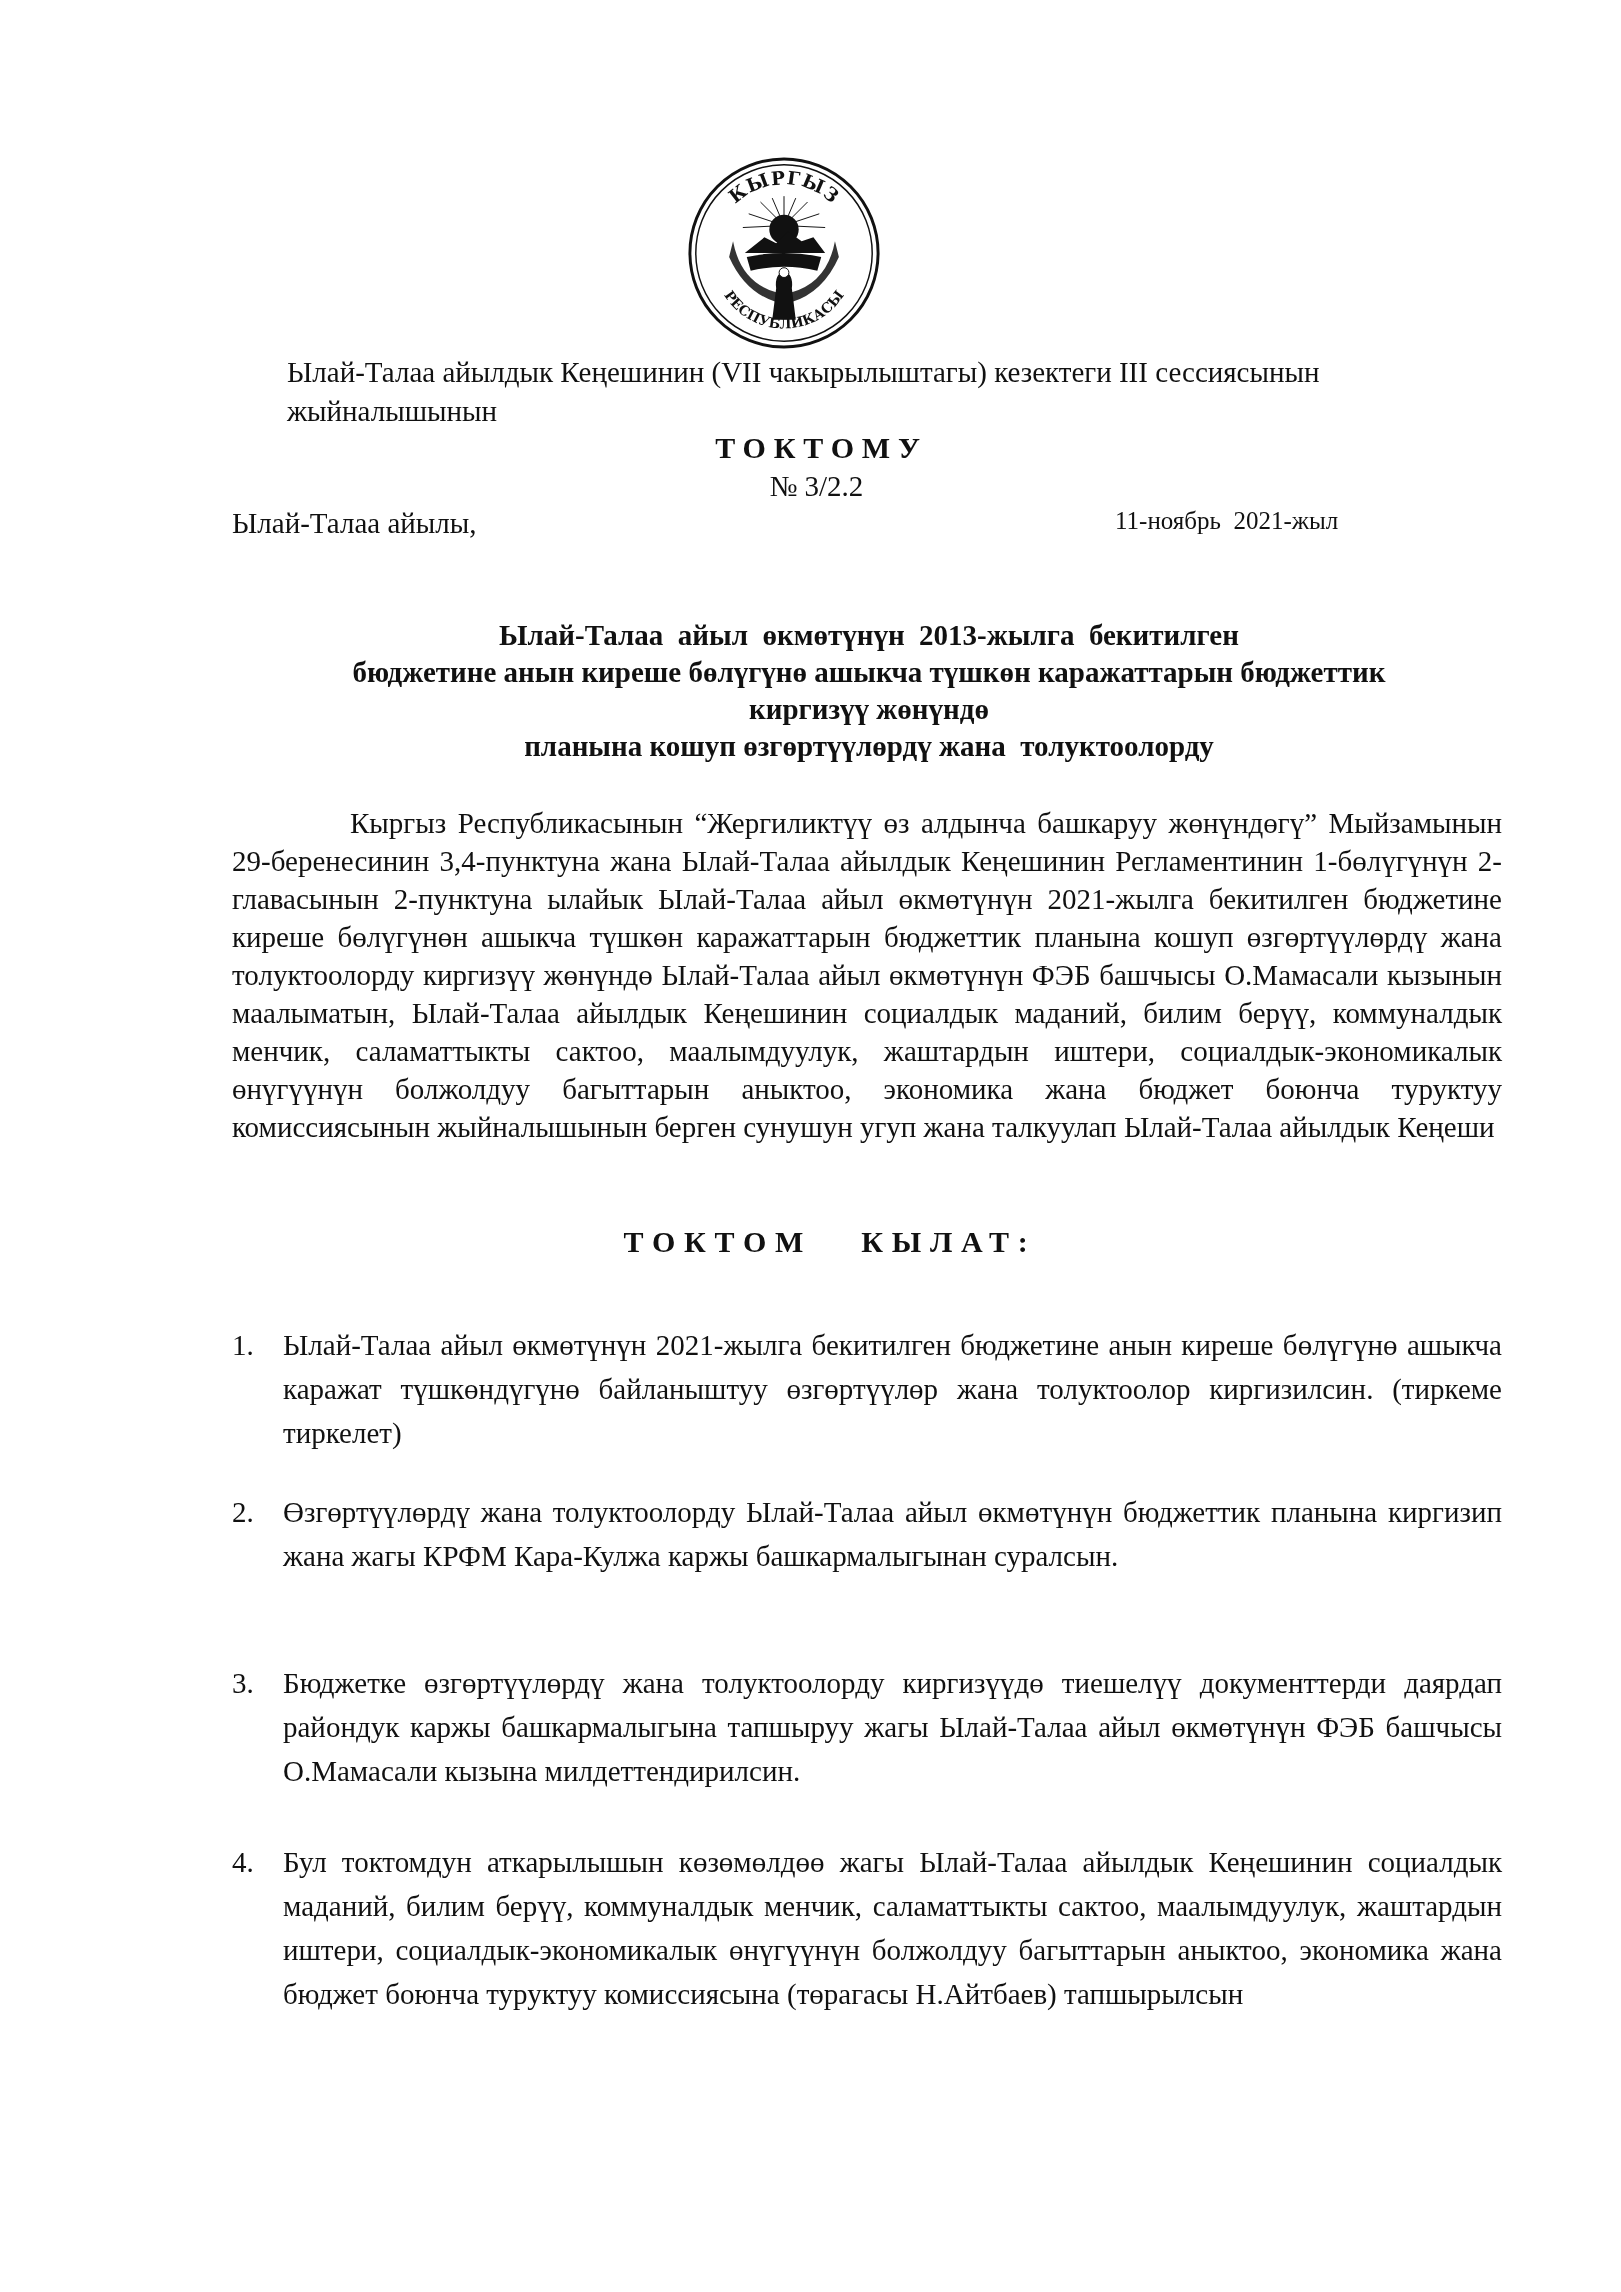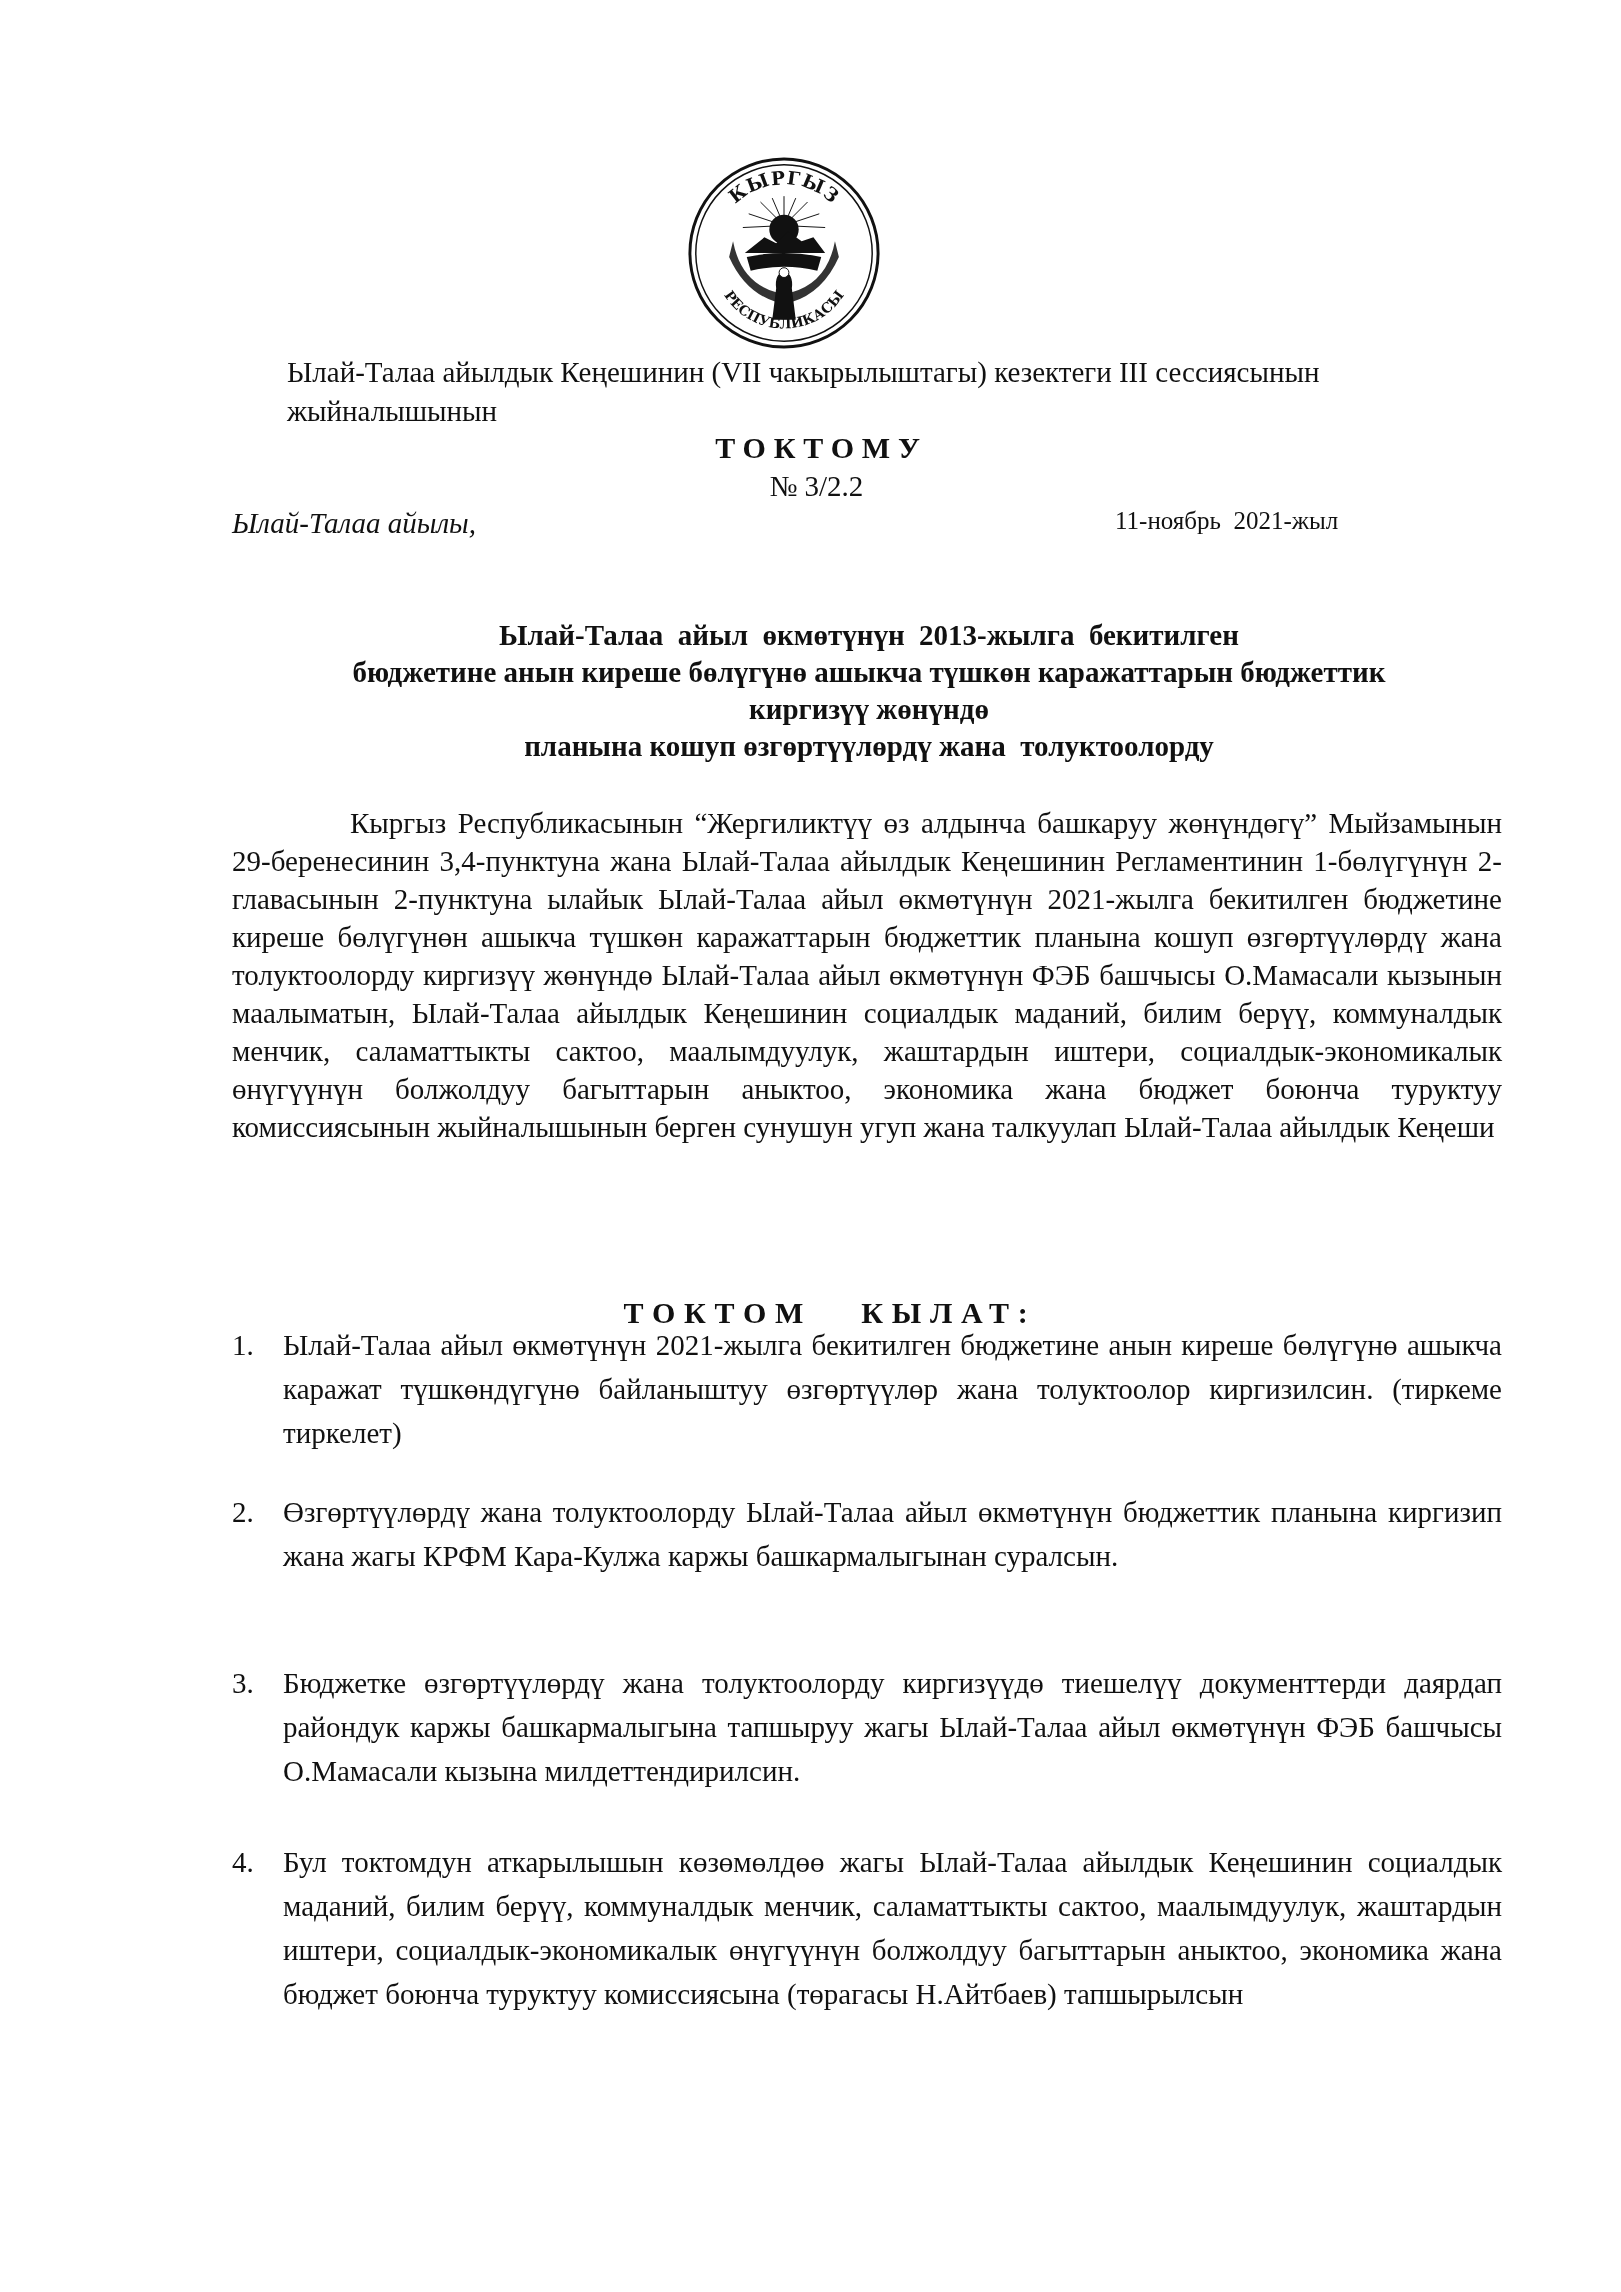--- a/index.html
+++ b/index.html
@@ -10,31 +10,31 @@
   .emblem { position: absolute; left: 686px; top: 155px; width: 196px; height: 196px; }
 
   .council-line { position: absolute; left: 287px; font-size: 29px; line-height: 39px; }
   #council1 { top: 353px; }
   #council2 { top: 392px; }
 
   .title { position: absolute; left: 0; width: 1621px; text-align: center; }
   .toktomu { top: 431px; font-weight: bold; font-size: 30px; letter-spacing: 7.8px; padding-left: 22px; box-sizing: border-box; }
   .number { top: 470px; font-size: 29px; padding-left: 12px; box-sizing: border-box; }
 
-  .place { position: absolute; left: 232px; top: 507px; font-size: 29px; font-style: italic; }
+  .place { position: absolute; left: 232px; top: 507px; font-size: 29px; }
   .date { position: absolute; left: 1115px; top: 507px; font-size: 25px; white-space: pre; }
 
   .subject { position: absolute; left: 232px; top: 617px; width: 1274px; text-align: center;
              font-weight: bold; font-size: 29px; line-height: 37px; }
   .subject div { white-space: pre; }
 
   .preamble { position: absolute; left: 232px; top: 804px; width: 1270px; font-size: 29px; line-height: 38px;
               text-align: justify; text-indent: 118px; }
 
-  .resolves { position: absolute; left: 0; top: 1296px; width: 1621px; text-align: center;
+  .resolves { position: absolute; left: 0; top: 1225px; width: 1621px; text-align: center;
               font-weight: bold; font-size: 30px; letter-spacing: 8.8px; padding-left: 39px; box-sizing: border-box; white-space: pre; }
 
   .item { position: absolute; left: 232px; width: 1270px; font-size: 29px; line-height: 44px; }
   .item .num { position: absolute; left: 0; top: 0; }
   .item .txt { margin-left: 51px; text-align: justify; text-align-last: left; }
   #item1 { top: 1323px; }
   #item2 { top: 1490px; }
   #item3 { top: 1661px; }
   #item4 { top: 1840px; }
 </style>

